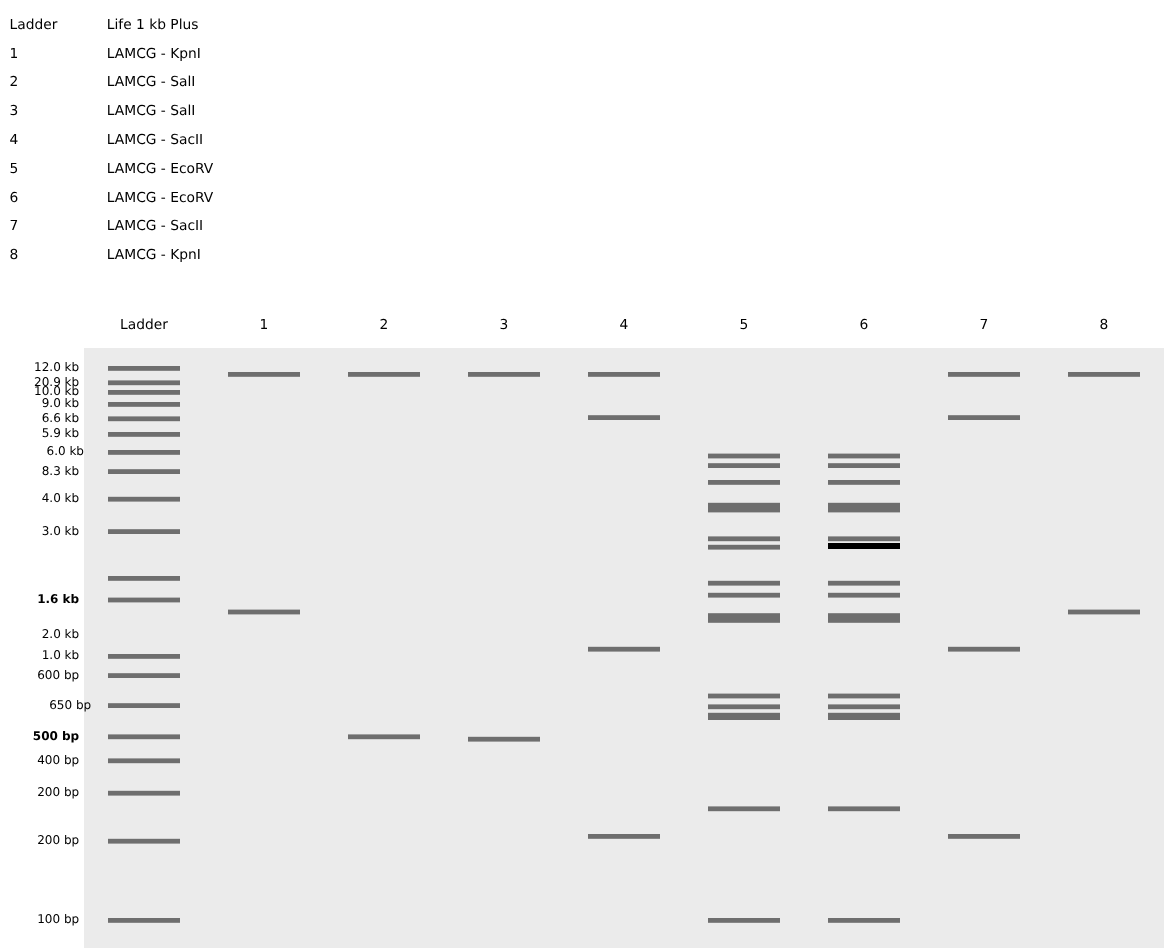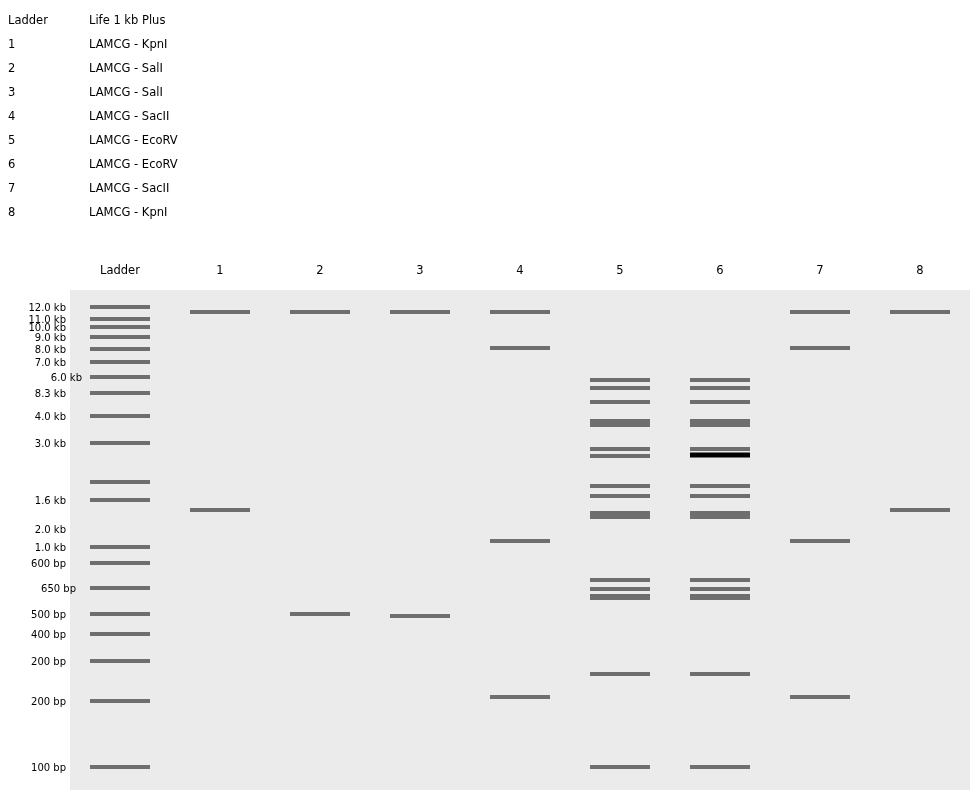--- a/index.html
+++ b/index.html
@@ -116,35 +116,35 @@
       <div class="lane-header" style="left: 320px; top: 263px;">2</div>
       <div class="lane-header" style="left: 420px; top: 263px;">3</div>
       <div class="lane-header" style="left: 520px; top: 263px;">4</div>
       <div class="lane-header" style="left: 620px; top: 263px;">5</div>
       <div class="lane-header" style="left: 720px; top: 263px;">6</div>
       <div class="lane-header" style="left: 820px; top: 263px;">7</div>
       <div class="lane-header" style="left: 920px; top: 263px;">8</div>
     </div>
   <div id="marker-labels">
       <div class="marker-label" style="left: 0px; width: 66px; top: 307px;">12.0 kb</div>
-      <div class="marker-label" style="left: 0px; width: 66px; top: 319px;">11.0 kb</div>
+      <div class="marker-label" style="left: 0px; width: 66px; top: 319px;">20.9 kb</div>
       <div class="marker-label" style="left: 0px; width: 66px; top: 327px;">10.0 kb</div>
       <div class="marker-label" style="left: 0px; width: 66px; top: 337px;">9.0 kb</div>
-      <div class="marker-label" style="left: 0px; width: 66px; top: 349px;">8.0 kb</div>
-      <div class="marker-label" style="left: 0px; width: 66px; top: 362px;">7.0 kb</div>
-      <div class="marker-label" style="left: 16px; width: 66px; top: 377px;">6.0 kb</div>
+      <div class="marker-label" style="left: 0px; width: 66px; top: 349px;">6.6 kb</div>
+      <div class="marker-label" style="left: 0px; width: 66px; top: 362px;">5.9 kb</div>
+      <div class="marker-label" style="left: 4px; width: 66px; top: 377px;">6.0 kb</div>
       <div class="marker-label" style="left: 0px; width: 66px; top: 393px;">8.3 kb</div>
       <div class="marker-label" style="left: 0px; width: 66px; top: 416px;">4.0 kb</div>
       <div class="marker-label" style="left: 0px; width: 66px; top: 443px;">3.0 kb</div>
       <div class="marker-label" style="left: 0px; width: 66px; top: 482px; margin-top: 47px;">2.0 kb</div>
-      <div class="marker-label" style="left: 0px; width: 66px; top: 500px;">1.6 kb</div>
+      <div class="marker-label" style="left: 0px; width: 66px; top: 500px; font-weight: bold;">1.6 kb</div>
       <div class="marker-label" style="left: 0px; width: 66px; top: 547px;">1.0 kb</div>
       <div class="marker-label" style="left: 0px; width: 66px; top: 563px;">600 bp</div>
       <div class="marker-label" style="left: 10px; width: 66px; top: 588px;">650 bp</div>
-      <div class="marker-label" style="left: 0px; width: 66px; top: 614px;">500 bp</div>
+      <div class="marker-label" style="left: 0px; width: 66px; top: 614px; font-weight: bold;">500 bp</div>
       <div class="marker-label" style="left: 0px; width: 66px; top: 634px;">400 bp</div>
       <div class="marker-label" style="left: 0px; width: 66px; top: 661px;">200 bp</div>
       <div class="marker-label" style="left: 0px; width: 66px; top: 701px;">200 bp</div>
       <div class="marker-label" style="left: 0px; width: 66px; top: 767px;">100 bp</div>
     </div>
   <div id="bands">
       <div class="band" style="left: 120px; top: 307px; width: 60px; height: 4px; background: rgb(110, 110, 110);"></div>
       <div class="band" style="left: 120px; top: 319px; width: 60px; height: 4px; background: rgb(110, 110, 110);"></div>
       <div class="band" style="left: 120px; top: 327px; width: 60px; height: 4px; background: rgb(110, 110, 110);"></div>
       <div class="band" style="left: 120px; top: 337px; width: 60px; height: 4px; background: rgb(110, 110, 110);"></div>

